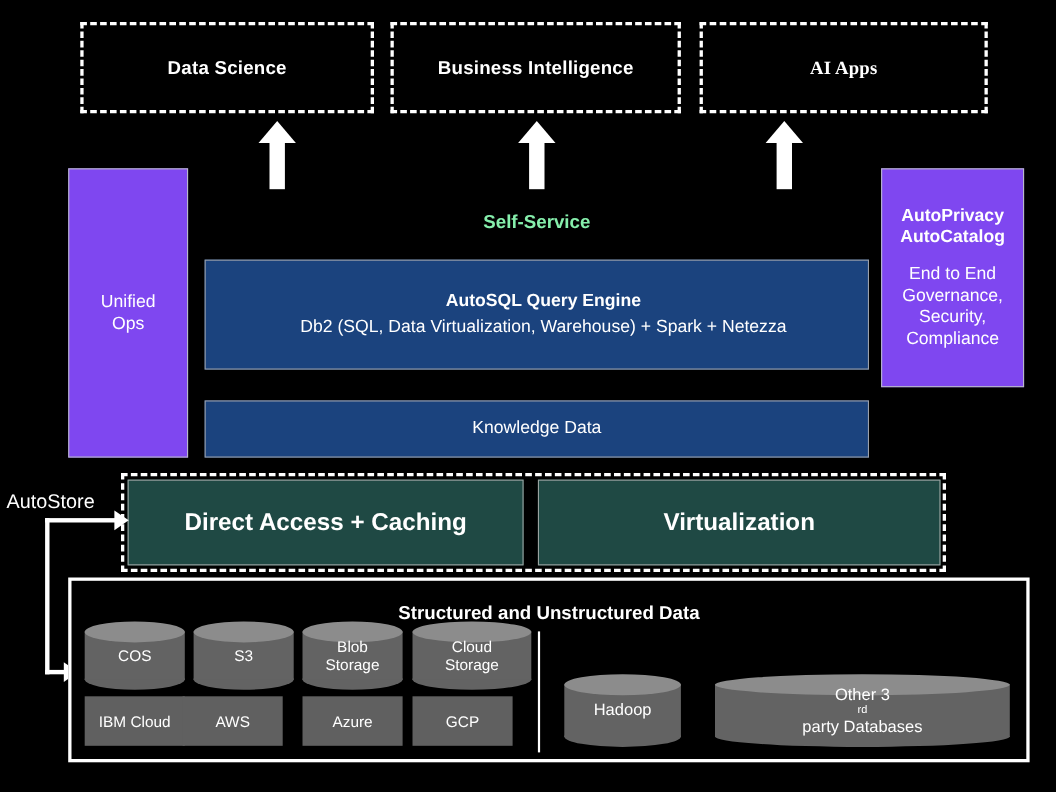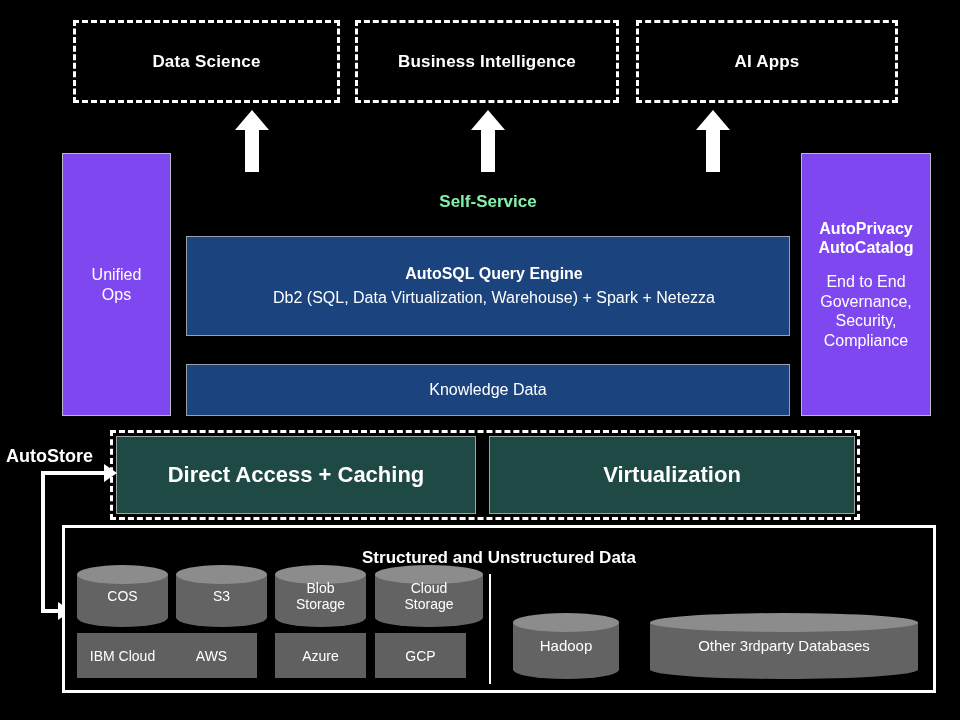--- a/index.html
+++ b/index.html
@@ -78,21 +78,21 @@
 
   
   .conn-line { background: #ffffff; position: absolute; }
   .arrow-right-head {
     position: absolute; width: 0; height: 0;
     border-top: 9px solid transparent;
     border-bottom: 9px solid transparent;
     border-left: 13px solid #ffffff;
   }
   .autostore-label {
-    color: #ffffff; font-weight: bold; font-size: 18px; white-space: nowrap;
+    color: #ffffff; font-weight: normal; font-size: 18px; white-space: nowrap;
   }
 
   
   .data-container { border: 3px solid #ffffff; background: #000; }
   .data-title {
     color: #ffffff; font-weight: bold; font-size: 17px; text-align: center;
   }
   .vdivider { background: #ffffff; }
 
   
@@ -108,41 +108,41 @@
   .cyl .bottom {
     position: absolute; left: 0; right: 0; bottom: 0; height: 19px;
     background: #636363; border-radius: 50%;
   }
   .cyl .cyl-label {
     position: absolute; left: 0; right: 0; top: 0; bottom: 0;
     display: flex; align-items: center; justify-content: center;
     color: #ffffff; font-size: 14px; text-align: center; line-height: 1.15;
     z-index: 3;
   }
-  .cyl .cyl-label sup { font-size: 14px; vertical-align: super; }
+  .cyl .cyl-label sup { font-size: 10px; vertical-align: super; }
 
   
   .prov-box {
     background: #606060;
     display: flex; align-items: center; justify-content: center;
     color: #ffffff; font-size: 14px; text-align: center;
   }
 </style>
 </head>
 <body>
 
 <div id="stage">
 
   <div class="abs dashed-box" style="left:73px; top:20px; width:267px; height:83px;">
     <span>Data Science</span>
   </div>
   <div class="abs dashed-box" style="left:355px; top:20px; width:264px; height:83px;">
     <span>Business Intelligence</span>
   </div>
-  <div class="abs dashed-box" style="left:636px; top:20px; width:262px; height:83px;">
+  <div class="abs dashed-box" style="left:636px; top:20px; width:262px; height:83px;font-family:Liberation Serif, serif;">
     <span>AI Apps</span>
   </div>
 
   <div class="abs block-arrow" style="left:235px; top:110px;">
     <div class="head"></div>
       <div class="shaft"></div>
   </div>
   <div class="abs block-arrow" style="left:471px; top:110px;">
     <div class="head"></div>
       <div class="shaft"></div>
@@ -150,21 +150,21 @@
   <div class="abs block-arrow" style="left:696px; top:110px;">
     <div class="head"></div>
       <div class="shaft"></div>
   </div>
 
   <div class="abs purple-panel" style="left:62px; top:153px; width:109px; height:263px;">
     <span class="plain">Unified</span>
     <span class="plain">Ops</span>
   </div>
 
-  <div class="abs purple-panel" style="left:801px; top:153px; width:130px; height:263px; padding:0 4px;">
+  <div class="abs purple-panel" style="left:801px; top:153px; width:130px; height:199px; padding:0 4px;">
     <span class="bold">AutoPrivacy</span>
     <span class="bold">AutoCatalog</span>
     <span class="plain" style="height:14px;">&nbsp;</span>
     <span class="plain">End to End</span>
     <span class="plain">Governance,</span>
     <span class="plain">Security,</span>
     <span class="plain">Compliance</span>
   </div>
 
   <div class="abs section-label" style="left:186px; top:192px; width:604px;">Self-Service</div>
@@ -248,20 +248,20 @@
     <div class="bottom"></div>
       <div class="body"></div>
       <div class="top"></div>
     <div class="cyl-label" style="font-size:15px;">Hadoop</div>
   </div>
 
   <div class="cyl" style="left:650px; top:613px; width:268px; height:66px;">
     <div class="bottom"></div>
       <div class="body"></div>
       <div class="top"></div>
-    <div class="cyl-label" style="font-size:15px;">
+    <div class="cyl-label" style="font-size:15px;flex-direction:column;">
       <span>Other 3</span>
         <sup>rd</sup>
         <span> party Databases</span>
     </div>
   </div>
 
 </div>
 
 </body></html>

